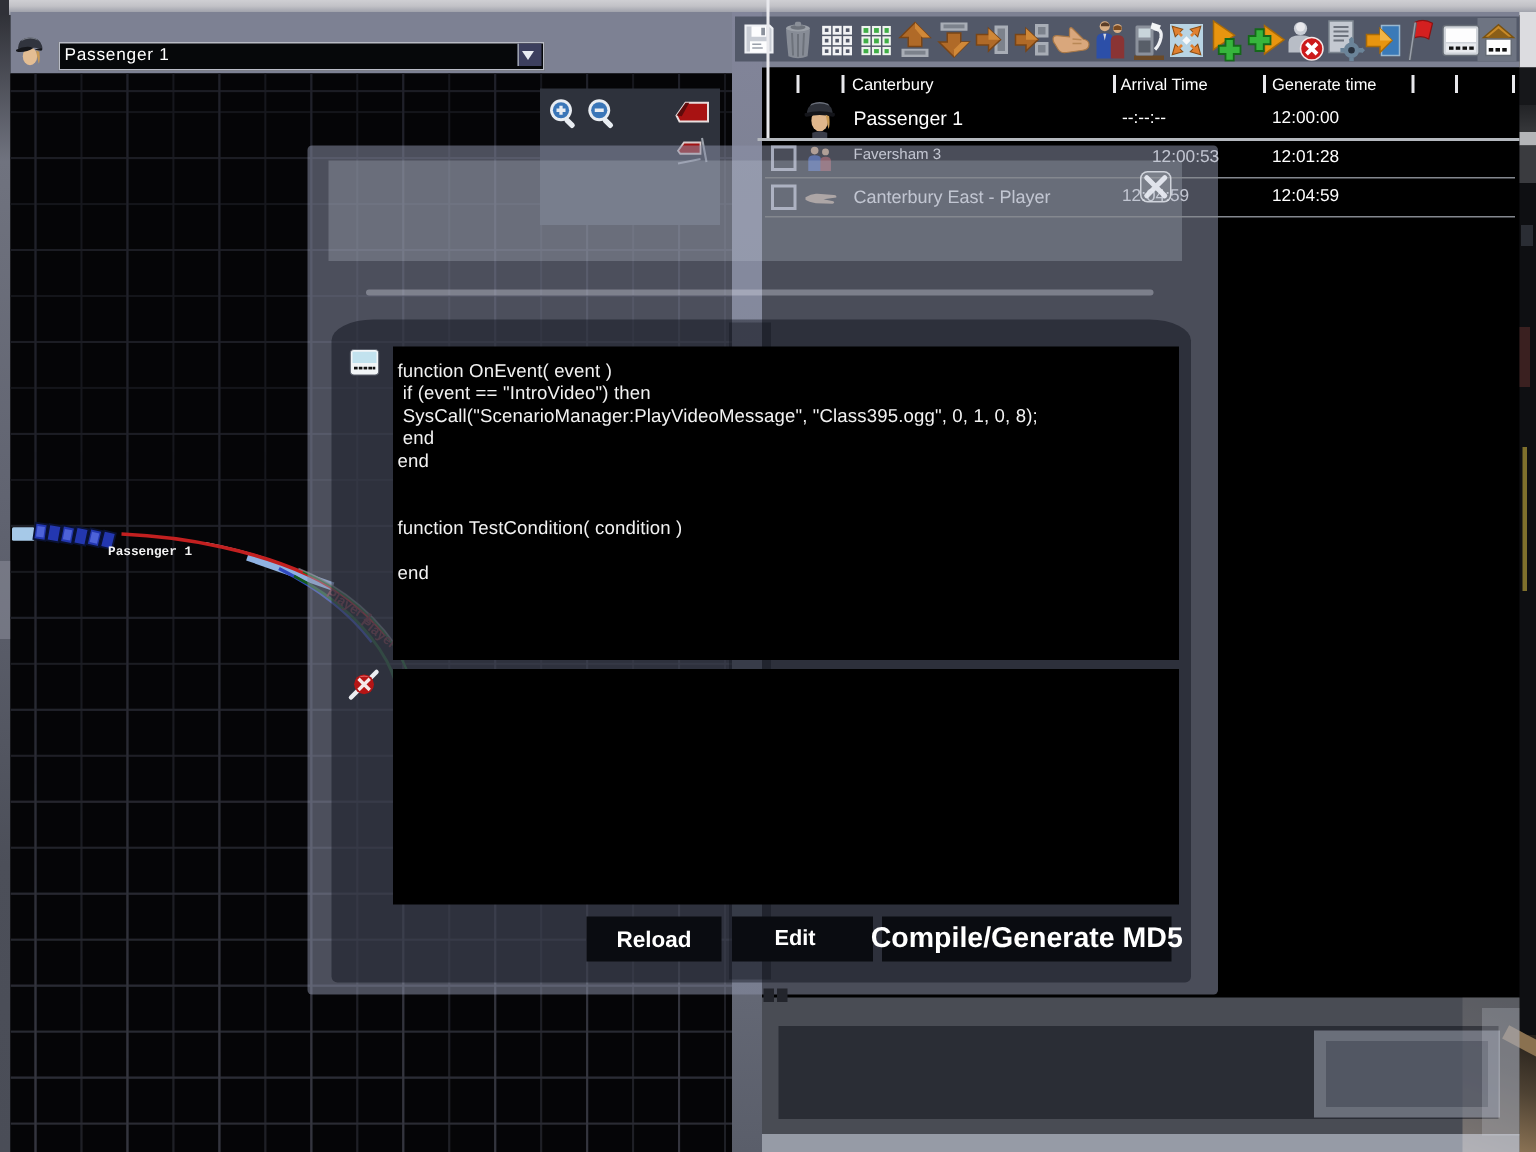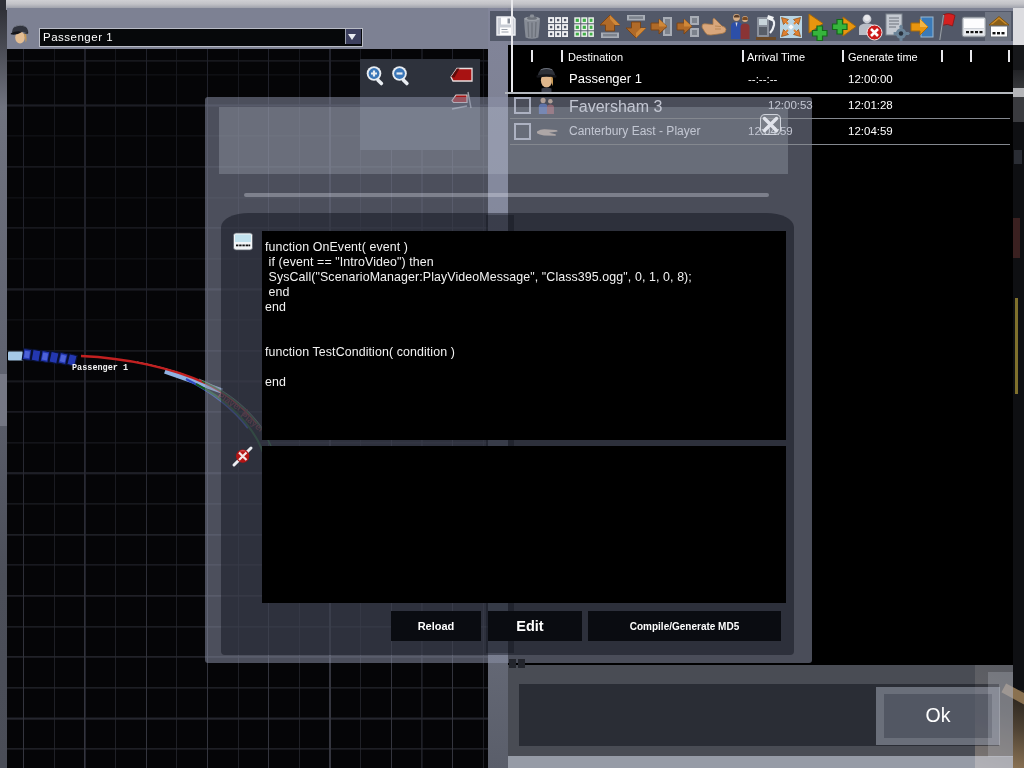--- a/index.html
+++ b/index.html
@@ -300,21 +300,21 @@
     <path d="M2 10 L12 1.5 L22 10 Z" fill="#c98a28" stroke="#7a5210" stroke-width="1"></path>
     <path d="M4 10.5 L12 4 L20 10.5 Z" fill="#8a5e18"></path>
     <rect x="3.5" y="11" width="17" height="11" fill="#fdfdfe" stroke="#666c76" stroke-width="1"></rect>
     <g fill="#111">
         <rect x="5.5" y="17" width="3" height="2.4"></rect>
         <rect x="10" y="17" width="3" height="2.4"></rect>
         <rect x="14.5" y="17" width="3" height="2.4"></rect>
       </g>
   </svg>
 
-  <div class="a tx" style="left:568px;top:51px;font-size:11px;">Destination</div>
+  <div class="a tx" style="left:568px;top:51px;font-size:11px;">Canterbury</div>
   <div class="a tx" style="left:747px;top:51px;font-size:11px;">Arrival Time</div>
   <div class="a tx" style="left:848px;top:51px;font-size:11px;">Generate time</div>
   <div class="a" style="left:531px;top:50px;width:2px;height:12px;background:#e8e8ec;"></div>
   <div class="a" style="left:561px;top:50px;width:2px;height:12px;background:#e8e8ec;"></div>
   <div class="a" style="left:742px;top:50px;width:2px;height:12px;background:#e8e8ec;"></div>
   <div class="a" style="left:842px;top:50px;width:2px;height:12px;background:#e8e8ec;"></div>
   <div class="a" style="left:941px;top:50px;width:2px;height:12px;background:#e8e8ec;"></div>
   <div class="a" style="left:970px;top:50px;width:2px;height:12px;background:#e8e8ec;"></div>
   <div class="a" style="left:1008px;top:50px;width:2px;height:12px;background:#e8e8ec;"></div>
 
@@ -330,21 +330,21 @@
   <div class="a tx" style="left:748px;top:73px;font-size:11.5px;">--:--:--</div>
   <div class="a tx" style="left:848px;top:73px;font-size:11.5px;">12:00:00</div>
 
   <div class="a" style="left:514px;top:97px;width:13px;height:13px;border:2px solid #c3c8d2;"></div>
   <svg class="a" style="left:537px;top:97px;" width="19" height="17" viewBox="0 0 22 20">
     <circle cx="7" cy="4" r="3" fill="#d8ae85"></circle>
     <path d="M2 20 L2 11 Q2 7.6 7 7.6 Q12 7.6 12 11 L12 20 Z" fill="#2c4fa8"></path>
     <circle cx="15.5" cy="5" r="2.7" fill="#d8ae85"></circle>
     <path d="M11.5 20 L11.5 12 Q11.5 8.8 15.5 8.8 Q19.8 8.8 19.8 12 L19.8 20 Z" fit="" fill="#8a3030"></path>
   </svg>
-  <div class="a tx" style="left:569px;top:98px;font-size:16px;">Faversham 3</div>
+  <div class="a tx" style="left:569px;top:98px;font-size:10px;">Faversham 3</div>
   <div class="a tx" style="left:768px;top:98.5px;font-size:11.5px;">12:00:53</div>
   <div class="a tx" style="left:848px;top:98.5px;font-size:11.5px;">12:01:28</div>
 
   <div class="a" style="left:514px;top:123px;width:13px;height:13px;border:2px solid #c3c8d2;"></div>
   <svg class="a" style="left:536px;top:124px;" width="24" height="18" viewBox="0 0 24 18">
     <path d="M1 7.5 Q5 4.8 9 5.2 L20 6 Q22 6.3 21.5 7.6 L13 8.8 L19.5 10.2 Q21 11.2 19 11.8 L8 11.5 Q3 10.8 1 9.2 Z" fill="#c4a482"></path>
   </svg>
   <div class="a tx" style="left:569px;top:124px;font-size:12px;">Canterbury East - Player</div>
   <div class="a tx" style="left:748px;top:124.5px;font-size:11.5px;">12:04:59</div>
   <div class="a tx" style="left:848px;top:124.5px;font-size:11.5px;">12:04:59</div>
@@ -381,41 +381,40 @@
  SysCall("ScenarioManager:PlayVideoMessage", "Class395.ogg", 0, 1, 0, 8);
  end
 end
 
 
 function TestCondition( condition )
 
 end</pre>
 
   <div class="a" style="left:391px;top:611px;width:90px;height:30px;background:#0a0c11;"></div>
-  <div class="a tx" style="left:391px;top:611px;width:90px;height:30px;font-size:11px;font-weight:600;display:flex;align-items:center;justify-content:center;">Reload</div>
+  <div class="a tx" style="left:391px;top:611px;width:90px;height:30px;font-size:15px;font-weight:600;display:flex;align-items:center;justify-content:center;">Reload</div>
   <div class="a" style="left:488px;top:611px;width:94px;height:30px;background:#0a0c11;"></div>
   <div class="a tx" style="left:488px;top:611px;width:84px;height:30px;font-size:14.5px;font-weight:600;display:flex;align-items:center;justify-content:center;">Edit</div>
   <div class="a" style="left:588px;top:611px;width:193px;height:30px;background:#0a0c11;"></div>
-  <div class="a tx" style="left:588px;top:611px;width:193px;height:30px;font-size:10px;font-weight:600;display:flex;align-items:center;justify-content:center;">Compile/Generate MD5</div>
+  <div class="a tx" style="left:588px;top:611px;width:193px;height:30px;font-size:19px;font-weight:600;display:flex;align-items:center;justify-content:center;">Compile/Generate MD5</div>
 
   <div class="a" style="left:511px;top:0;width:2px;height:92px;background:#e9e9ed;"></div>
   <div class="a" style="left:505px;top:92px;width:508px;height:1.6px;background:#b4b8be;"></div>
   <div class="a" style="left:510px;top:117.6px;width:500px;height:1.2px;background:#84888f;"></div>
   <div class="a" style="left:510px;top:143.6px;width:500px;height:1.2px;background:#84888f;"></div>
 
   <div class="a" style="left:760px;top:114px;width:21px;height:21px;background:rgba(235,238,244,0.14);border:1.6px solid rgba(222,226,233,0.85);border-radius:5px;box-sizing:border-box;"></div>
   <svg class="a" style="left:760px;top:114px;" width="21" height="21" viewBox="0 0 21 21">
     <path d="M4.5 4.5 L16.5 16.5 M16.5 4.5 L4.5 16.5" stroke="rgba(230,233,240,0.95)" stroke-width="3.4" stroke-linecap="round"></path>
   </svg>
 
   <div class="a" style="left:1002px;top:690px;width:30px;height:10px;background:#8a7150;transform:rotate(28deg);"></div>
 
   <div class="a" style="left:508px;top:665px;width:505px;height:103px;background:rgba(145,151,167,0.5);"></div>
   <div class="a" style="left:519px;top:684px;width:480px;height:62px;background:rgba(0,3,12,0.42);"></div>
   <div class="a" style="left:508px;top:756px;width:505px;height:12px;background:rgba(228,233,247,0.5);"></div>
   <div class="a" style="left:876px;top:687px;width:124px;height:58px;background:rgba(195,202,220,0.42);"></div>
   <div class="a" style="left:884px;top:694px;width:108px;height:44px;background:rgba(0,5,18,0.22);"></div>
   <div class="a" style="left:988px;top:672px;width:25px;height:85px;background:rgba(225,230,242,0.20);"></div>
-  <div class="a tx" style="left:876px;top:686px;width:124px;height:58px;font-size:19.5px;display:flex;align-items:center;justify-content:center;">Ok</div>
   <div class="a" style="left:509px;top:659px;width:7px;height:9px;background:#23252c;"></div>
   <div class="a" style="left:518px;top:659px;width:7px;height:9px;background:#23252c;"></div>
 
 </div>
 
 </body></html>

